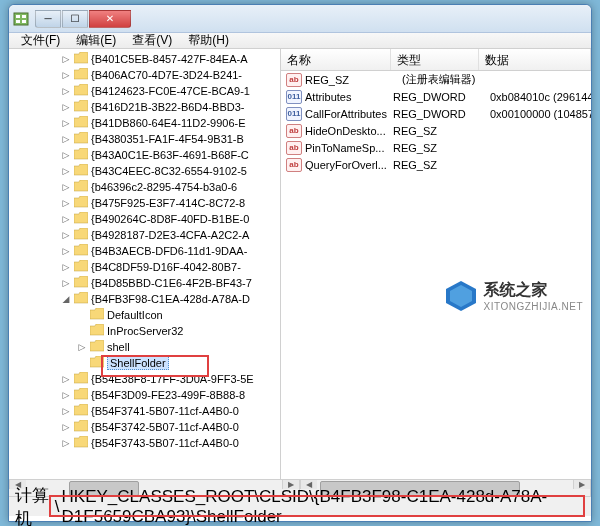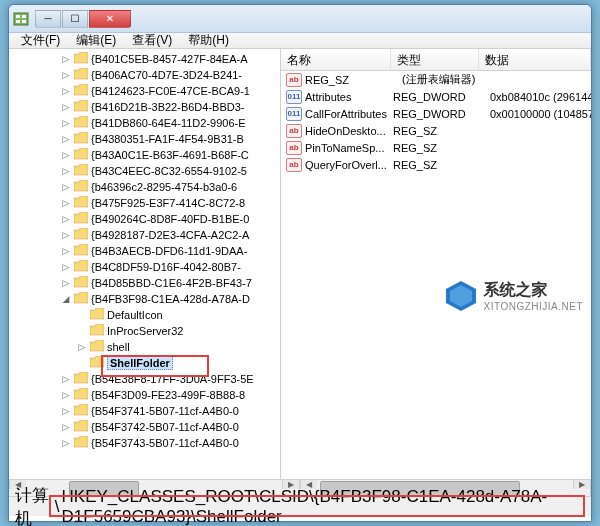--- a/index.html
+++ b/index.html
@@ -16,21 +16,21 @@
 .menubar { height: 16px; background: linear-gradient(to bottom, #f8f8f8, #ececec); border-bottom: 1px solid #d0d0d0; display: flex; align-items: center; padding: 5px 4px; }
 .menu-item { font-size: 12px; padding: 2px 8px; cursor: pointer; }
 .content { display: flex; height: 430px; background: #fff; }
 .tree-pane { width: 272px; border-right: 1px solid #d0d0d0; overflow: hidden; position: relative; }
 .tree { font-size: 11px; padding: 2px 0; overflow: hidden; height: 100%; }
 .tree-row { display: flex; align-items: center; height: 16px; white-space: nowrap; padding-left: 4px; }
 .tree-indent { display: inline-block; }
 .tree-toggle { width: 10px; display: inline-block; text-align: center; color: #666; font-size: 9px; cursor: pointer; }
 .folder-icon { width: 14px; height: 12px; margin: 0 3px; }
 .tree-label { font-size: 11px; }
-.tree-row.selected .tree-label { background: #cce3ff; border: 1px dotted #5090d0; padding: 0 2px; font-weight: bold; }
+.tree-row.selected .tree-label { background: #cce3ff; border: 1px dotted #5090d0; padding: 0 2px; }
 .highlight-box { position: absolute; border: 2px solid #e04040; pointer-events: none; }
 .list-pane { flex: 1; overflow: hidden; position: relative; }
 .list-header { display: flex; height: 22px; background: linear-gradient(to bottom, #fff, #f0f0f0); border-bottom: 1px solid #d0d0d0; }
 .list-col { font-size: 12px; padding: 3px 6px; border-right: 1px solid #e0e0e0; overflow: hidden; white-space: nowrap; }
 .col-name { width: 110px; } .col-type { width: 88px; } .col-data { flex: 1; }
 .list-row { display: flex; height: 17px; align-items: center; font-size: 11px; }
 .val-icon { width: 16px; height: 14px; margin: 0 3px 0 5px; display: flex; align-items: center; justify-content: center; font-size: 8px; font-weight: bold; border: 1px solid; border-radius: 2px; }
 .val-str { background: #fff0f0; border-color: #d08080; color: #c04040; }
 .val-bin { background: #f0f4ff; border-color: #8090c0; color: #4060a0; }
 .cell-name { width: 88px; overflow: hidden; white-space: nowrap; text-overflow: ellipsis; }

